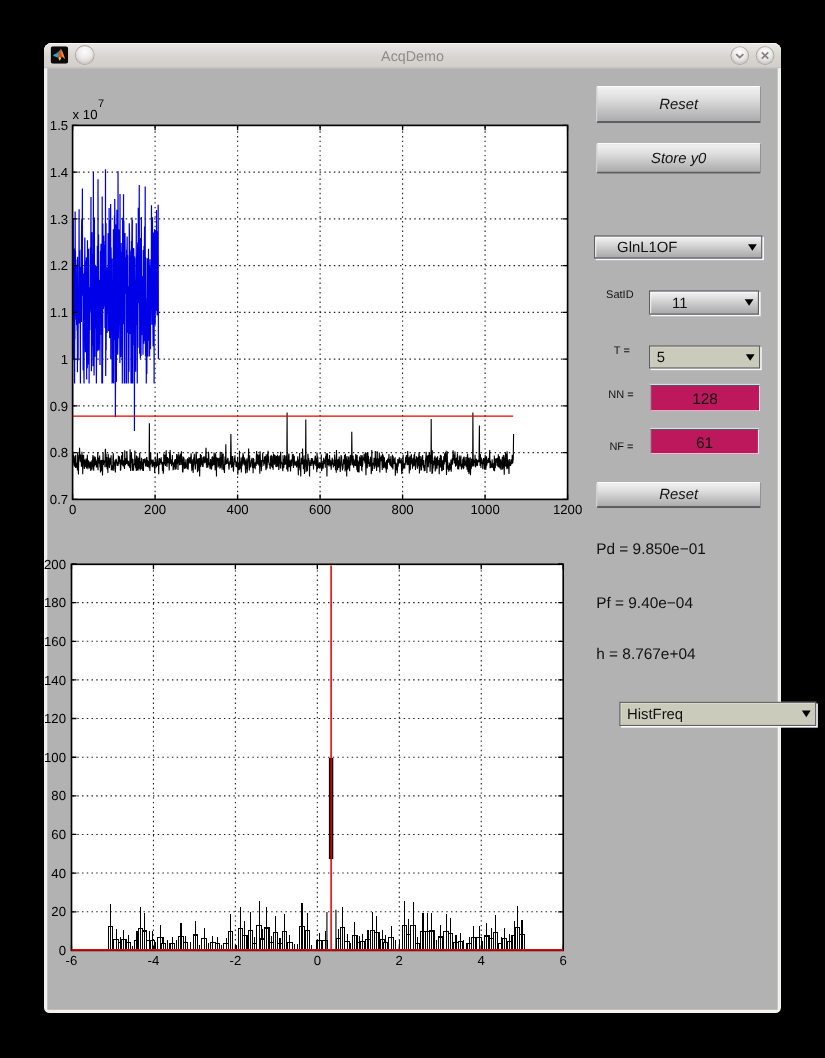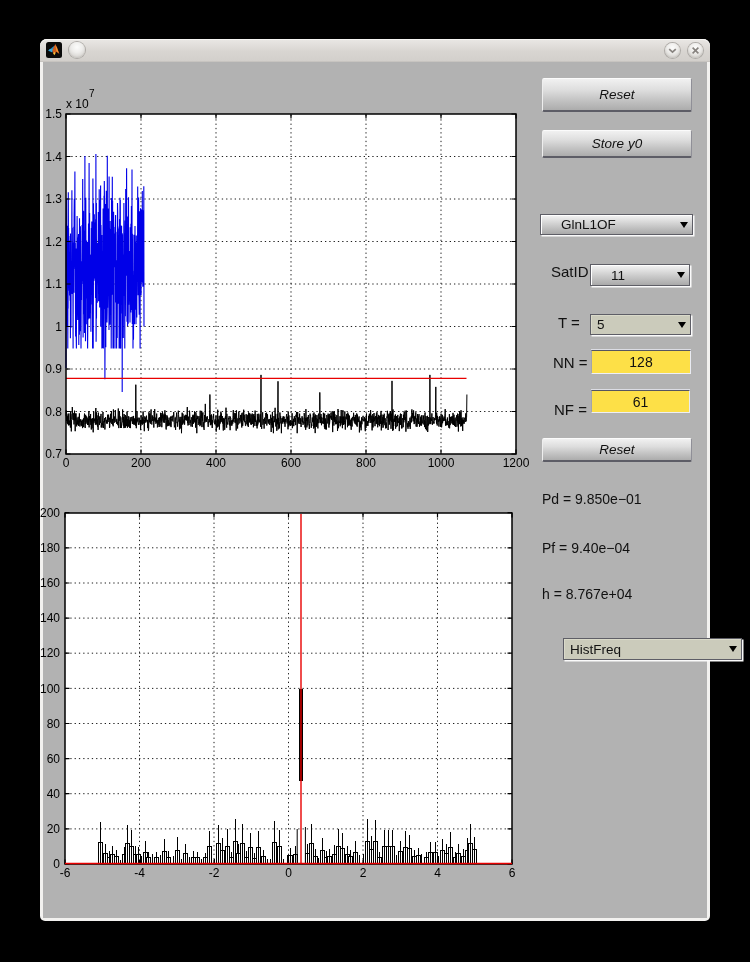--- a/index.html
+++ b/index.html
@@ -20,32 +20,33 @@
   font-size:13.5px;font-style:italic;}
 .dd{background:linear-gradient(180deg,#f5f5f5 0%,#d2d2d2 45%,#a9a9a9 100%);
   border:1px solid #5e5e66;box-shadow:1.5px 1.5px 0 #fafafa, inset 1px 1px 0 #ffffff;
   font-size:13.5px;display:flex;align-items:center;padding-left:20px;}
 .ddk{background:#cbcbbb;border:1px solid #5e5e66;
   box-shadow:1.5px 1.5px 0 #fafafa, inset 1px 1px 0 #dadaca;
   font-size:13.5px;display:flex;align-items:center;padding-left:6px;}
 .arr{position:absolute;right:4px;top:50%;margin-top:-3px;width:0;height:0;
   border-left:4.5px solid transparent;border-right:4.5px solid transparent;
   border-top:6px solid #000;}
-.edit{background:#fde047;border:1px solid;border-color:#565660 #e9ebf2 #edeff6 #a4a4ac;
+.edit{background:#be185d;border:1px solid;border-color:#565660 #e9ebf2 #edeff6 #a4a4ac;
   box-shadow:0 -1px 0 #dcdde5;display:flex;align-items:center;justify-content:center;
   font-size:14px;}
-.lab{font-size:15px;}
+.lab{font-size:10px;}
 .itext{font-size:14px;}
 .circ{position:absolute;border-radius:50%;
   background:radial-gradient(circle at 50% 32%,#fcfcfb 0%,#eeedeb 40%,#d5d3cf 78%,#c2c0bc 100%);
   box-shadow:0 0 0 1px #aeaba7, inset 0 -1px 1px #c8c6c2;}
 </style></head>
 <body>
 <div id="win">
   <div id="tbar"></div>
+  <div id="ttext">AcqDemo</div>
   <div id="body"></div>
 
   <svg style="position:absolute;left:6px;top:3px" width="16" height="16">
     <rect width="16" height="16" rx="2.5" fill="#0a0a0a"></rect>
     <path d="M2.2,8.8 C3.6,6.6 5.6,6.1 7.4,7.0 L6.3,10.4 L4.2,9.4 Z" fill="#35a5d8"></path>
     <path d="M4.8,6.6 L8.4,3.8 L9.2,5.4 L6.9,7.3 Z" fill="#2b89bd"></path>
     <path d="M6.4,8.2 L9.3,2.0 L11.0,5.2 L13.4,12.0 L10.2,9.7 L8.4,13.0 L6.9,10.6 Z" fill="#cf5b1e"></path>
     <path d="M9.4,3.2 L10.8,5.6 L12.8,11.0 L10.5,9.2 Z" fill="#f09a33"></path>
     <path d="M7.2,11.2 L8.3,13.2 L9.5,11.0 L8.3,9.9 Z" fill="#f3c93d"></path>
   </svg>

